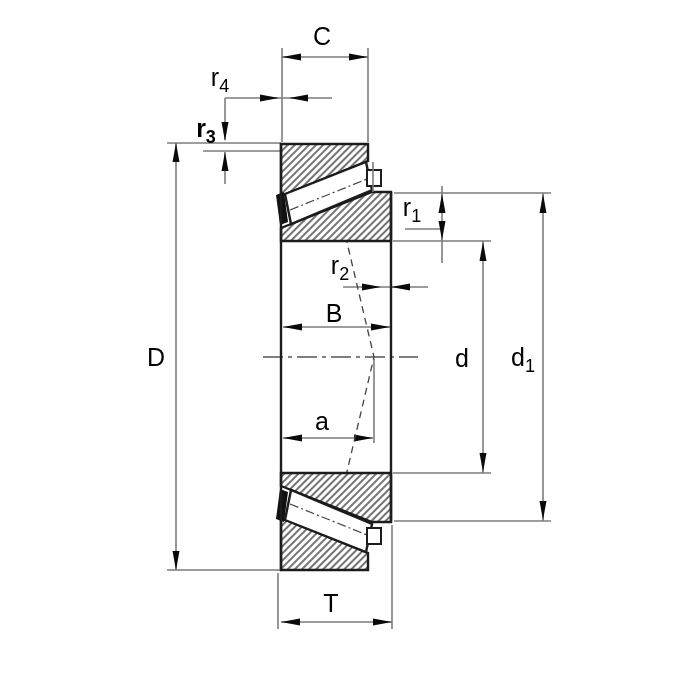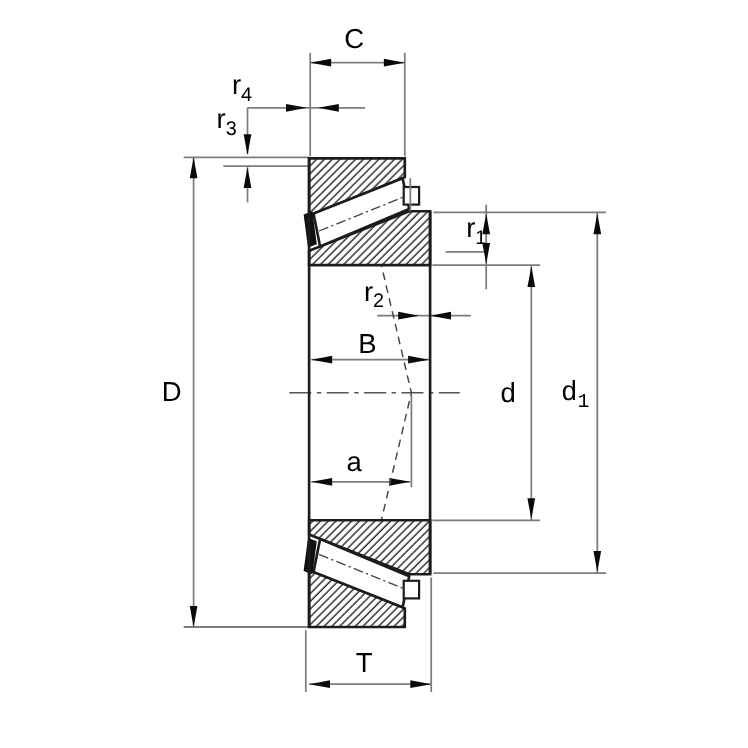--- a/index.html
+++ b/index.html
@@ -145,23 +145,23 @@
 
     <g>
       <line class="outline" x1="281" y1="143" x2="281" y2="570"></line>
       <line class="outline" x1="391" y1="192" x2="391" y2="522"></line>
       <line class="dimline" x1="373" y1="162" x2="373" y2="192"></line>
     </g>
   </svg>
 
   <div class="dim-label" style="left:322px;top:36px;"><span>C</span></div>
   <div class="dim-label" style="left:220px;top:80px;"><span>r</span><sub>4</sub></div>
-  <div class="dim-label" style="left:206px;top:111px;"><span>r</span><sub>3</sub></div>
-  <div class="dim-label" style="left:412px;top:210px;margin-left:21px;"><span>r</span><sub>1</sub></div>
+  <div class="dim-label" style="left:206px;top:131px;font-weight:bold;"><span>r</span><sub>3</sub></div>
+  <div class="dim-label" style="left:412px;top:210px;"><span>r</span><sub>1</sub></div>
   <div class="dim-label" style="left:340px;top:268px;"><span>r</span><sub>2</sub></div>
   <div class="dim-label" style="left:334px;top:313px;"><span>B</span></div>
   <div class="dim-label" style="left:156px;top:357px;"><span>D</span></div>
   <div class="dim-label" style="left:322px;top:421px;"><span>a</span></div>
   <div class="dim-label" style="left:462px;top:358px;"><span>d</span></div>
-  <div class="dim-label" style="left:523px;top:360px;font-family:Liberation Mono, monospace;"><span>d</span><sub>1</sub></div>
+  <div class="dim-label" style="left:523px;top:360px;"><span>d</span><sub>1</sub></div>
   <div class="dim-label" style="left:331px;top:603px;"><span>T</span></div>
 
 </div>
 
 </body></html>

